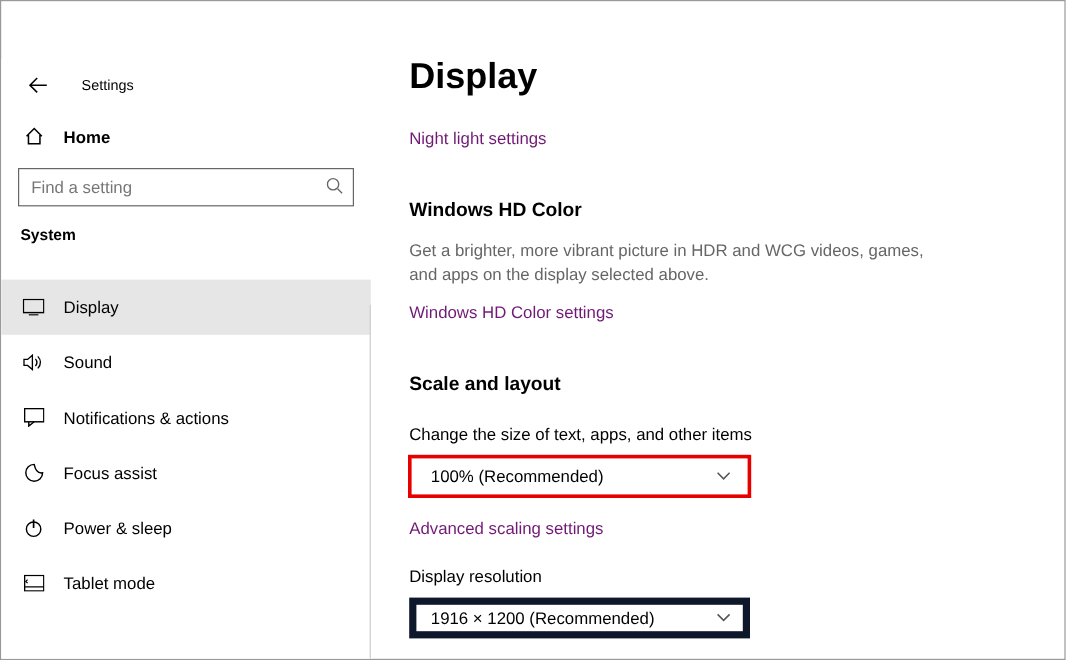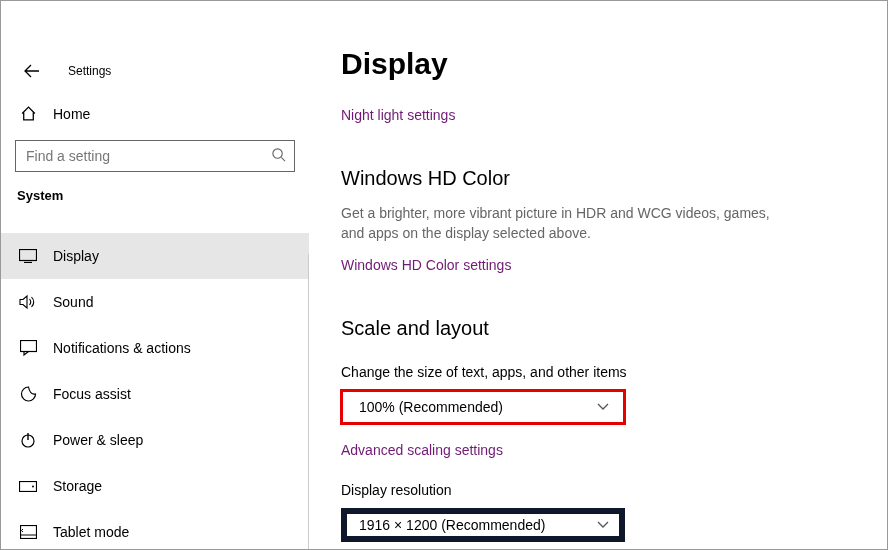--- a/index.html
+++ b/index.html
@@ -51,20 +51,21 @@
     .window-title {
       font-size: 12px;
       color: #000;
     }
     .home-row {
       display: flex;
       align-items: center;
       padding: 8px 16px 8px 18px;
       gap: 16px;
       cursor: pointer;
+      font-weight: bold;
     }
     .home-row .icon { width: 18px; display:flex; justify-content:center; }
     .home-row .label { font-size: 14px; }
     .search-wrap {
       padding: 10px 14px 16px 14px;
     }
     .search-box {
       position: relative;
       border: 1px solid #666;
       height: 32px;
@@ -120,22 +121,22 @@
       font-size: 30px;
       font-weight: 600;
       margin-bottom: 26px;
     }
     .link {
       color: #701a75;
       cursor: pointer;
       font-size: 14px;
     }
     .section-heading {
-      font-size: 20px;
-      font-weight: 400;
+      font-size: 16px;
+      font-weight: 700;
       margin-top: 44px;
       margin-bottom: 14px;
     }
     .section-desc {
       color: #666;
       font-size: 14px;
       line-height: 1.4;
       max-width: 430px;
       margin-bottom: 14px;
     }
@@ -242,29 +243,20 @@
         <span class="icon">
           <svg width="16" height="16" viewBox="0 0 16 16">
               <circle cx="8" cy="9" r="6" stroke="#000" stroke-width="1.2" fill="none"></circle>
               <path d="M8 1 V8" stroke="#000" stroke-width="1.4"></path>
             </svg>
         </span>
         <span class="label">Power &amp; sleep</span>
       </div>
       <div class="nav-item">
         <span class="icon">
-          <svg width="18" height="11" viewBox="0 0 18 11">
-              <rect x="0.5" y="0.5" width="17" height="10" stroke="#000" stroke-width="1.2" fill="none"></rect>
-              <circle cx="14" cy="5.5" r="1" fill="#000"></circle>
-            </svg>
-        </span>
-        <span class="label">Storage</span>
-      </div>
-      <div class="nav-item">
-        <span class="icon">
           <svg width="17" height="14" viewBox="0 0 17 14">
               <rect x="0.5" y="0.5" width="16" height="13" stroke="#000" stroke-width="1.2" fill="none"></rect>
               <path d="M0.5 10 H16.5" stroke="#000" stroke-width="1"></path>
               <path d="M3 7 L1.5 5.5 L3 4" stroke="#000" stroke-width="1" fill="none"></path>
             </svg>
         </span>
         <span class="label">Tablet mode</span>
       </div>
     </div>
   </div>

